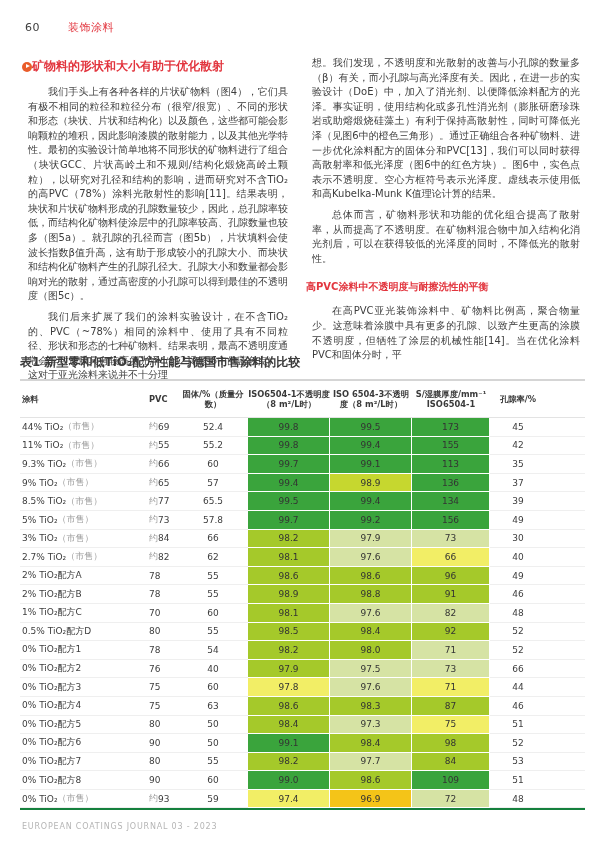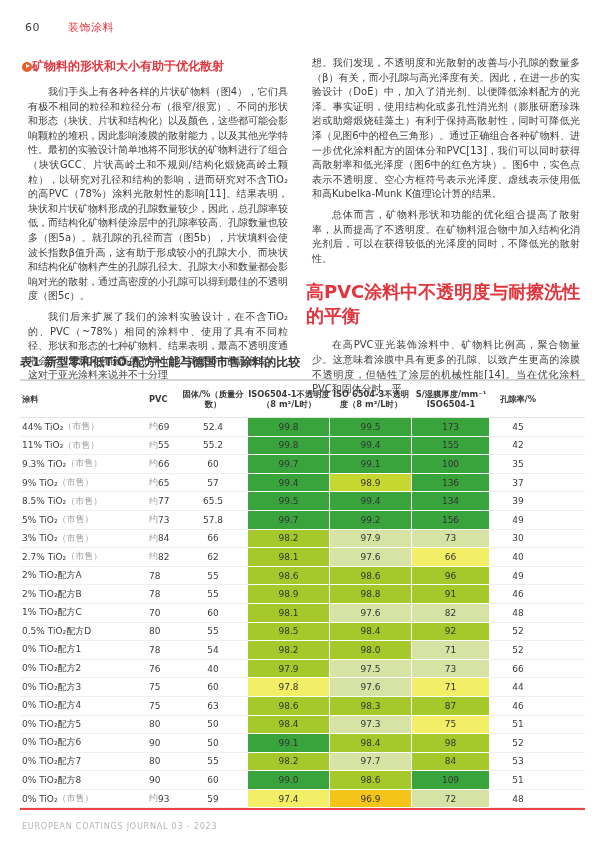--- a/index.html
+++ b/index.html
@@ -15,30 +15,30 @@
   .hdr .num{color:#3d3d3d;margin-right:24px}
   .hdr .sec{color:var(--red)}
 
   
   .colL{position:absolute;left:22px;top:58px;width:272px}
   .colR{position:absolute;left:306px;top:50px;width:280px}
   p.body{font-size:10px;line-height:14.6px;text-align:justify;margin:6px;color:#3d3d3d}
   p.ind{text-indent:2em}
   h2.sect{display:flex;align-items:center;margin:0 0 10px 0;
     font-size:12px;font-weight:bold;color:var(--red)}
-  h3.sect2{margin:14px 0 10px 0;font-size:18px;font-weight:bold;color:var(--red)}
+  h3.sect2{margin:14px 0 10px 0;font-size:10px;font-weight:bold;color:var(--red)}
   .bullet{width:10px;height:10px;border-radius:50%;background:var(--orange);
     display:inline-block;position:relative;flex:0 0 10px}
   .bullet::after{content:"";position:absolute;left:3.5px;top:2.5px;width:0;height:0;
     border-left:4px solid #fff;border-top:2.5px solid transparent;border-bottom:2.5px solid transparent}
 
   
   .tbl{position:absolute;left:20px;top:354px;width:565px}
   .ttitle{font-size:12px;font-weight:bold;margin-bottom:8px;color:#3a3a3a}
-  .tgrid{border-top:2px solid #d5d5d5;border-bottom:2px solid #ef4444}
+  .tgrid{border-top:2px solid #d5d5d5;border-bottom:2px solid #15803d}
   .thead{display:flex;align-items:center;height:36px;font-weight:bold;font-size:8.3px;
     line-height:10.5px;color:#3a3a3a;border-bottom:1px solid #e3e3e3;text-align:center}
   .trow{display:flex;height:18.6px;font-size:9px}
   .cell{display:flex;align-items:center;box-sizing:border-box;border-bottom:1px solid #efefef}
   .w-coat{width:114px;padding-left:2px}
   .w-pvc{width:44px;padding-left:15px}
   .w-sol{width:70px;justify-content:center;text-align:center}
   .w-i1{width:82px;justify-content:center}
   .w-i3{width:82px;justify-content:center}
   .w-s{width:78px;justify-content:center}
@@ -135,21 +135,21 @@
               <span>9.3% TiO₂</span>
               <span class="gray">（市售）</span>
             </div>
             <div class="cell w-pvc">
               <span class="gray">约</span>
               <span>66</span>
             </div>
             <div class="cell w-sol">60</div>
             <div class="cell w-i1 colored bg-g">99.7</div>
             <div class="cell w-i3 colored bg-g">99.1</div>
-            <div class="cell w-s colored bg-g">100</div>
+            <div class="cell w-s colored bg-g">113</div>
             <div class="cell w-por">35</div>
             <div class="cell w-fill"></div>
           </div>
           <div class="trow">
             <div class="cell w-coat">
               <span>9% TiO₂</span>
               <span class="gray">（市售）</span>
             </div>
             <div class="cell w-pvc">
               <span class="gray">约</span>

